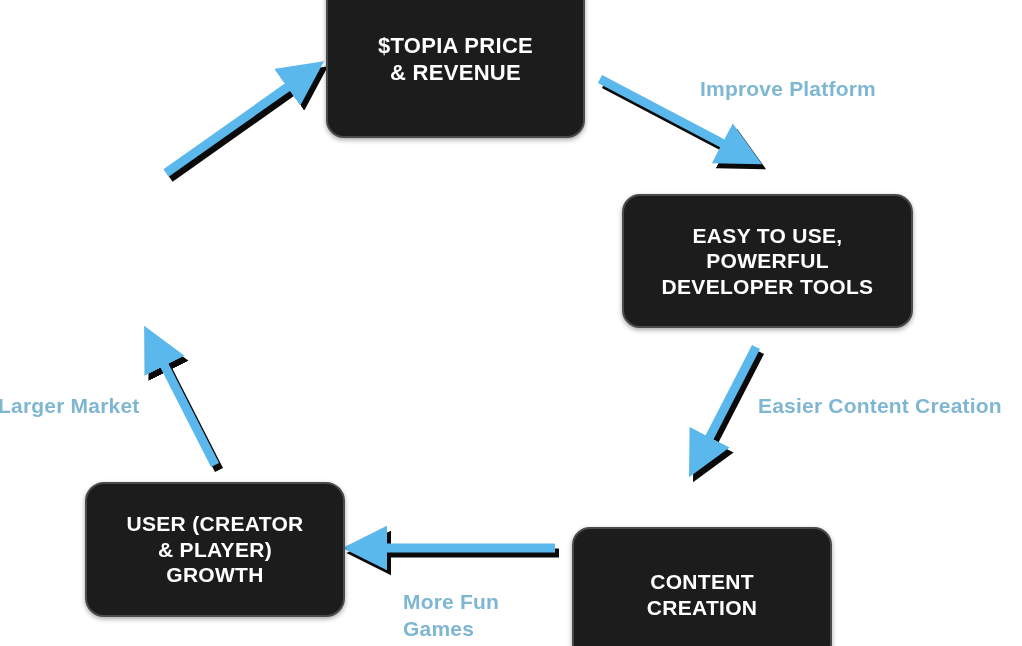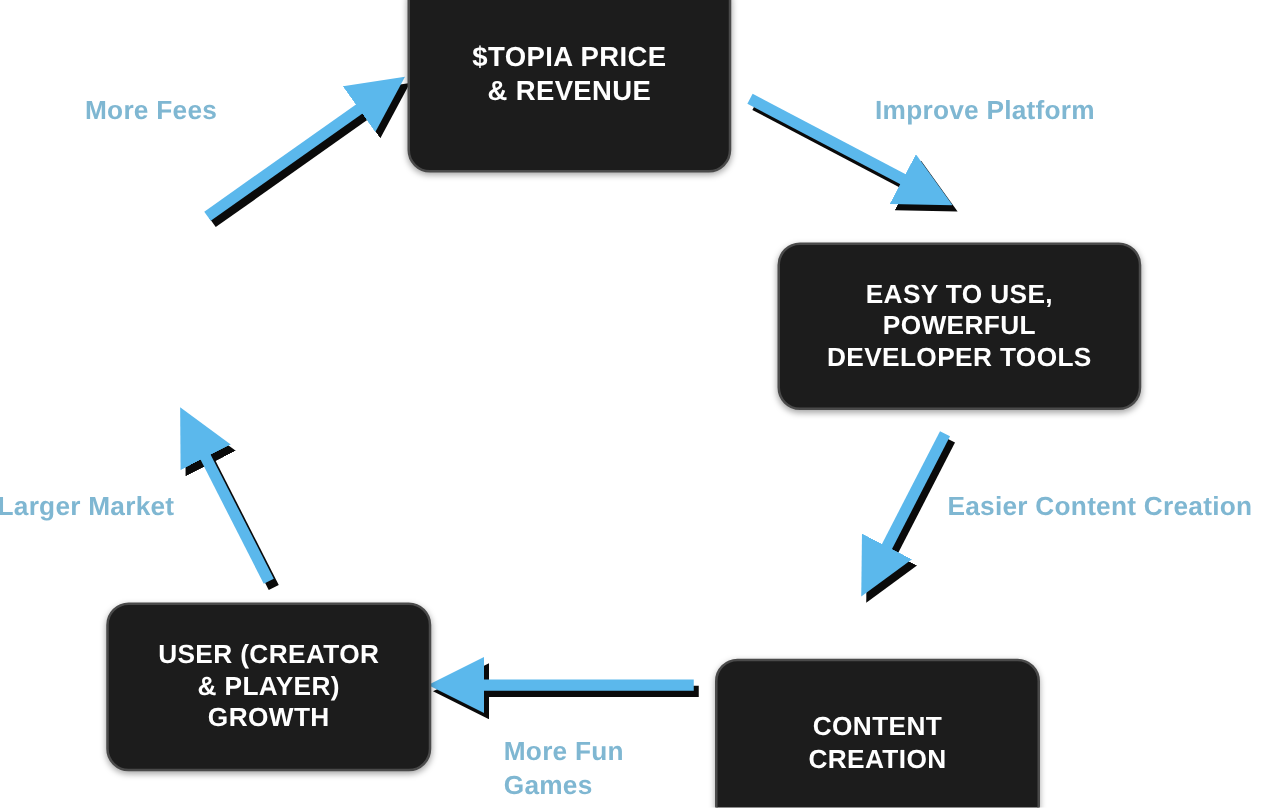--- a/index.html
+++ b/index.html
@@ -26,21 +26,21 @@
     line-height:1.22;
     box-shadow:0 2px 5px rgba(0,0,0,0.35);
     padding:6px 10px;
   }
   .node .label{display:block;white-space:pre-line;}
 
   #node-price   {left:326px;top:-18px; width:259px;height:156px;font-size:22px;}
   #node-tools   {left:622px;top:194px; width:291px;height:134px;font-size:21px;}
   #node-monet   {left:25px; top:194px; width:260px;height:134px;font-size:21px;}
   #node-content {left:572px;top:482px; width:260px;height:135px;font-size:21px;margin-top:45px;}
-  #node-user    {left:85px; top:482px; width:260px;height:135px;font-size:21px;}
+  #node-user    {left:85px; top:482px; width:260px;height:135px;font-size:21px;border-radius:19px;}
 
   
   #arrows{position:absolute;left:0;top:0;width:1022px;height:646px;}
 
   
   .edge-label{
     position:absolute;
     color:#7FB7D2;
     font-size:21px;
     font-weight:bold;
@@ -111,21 +111,20 @@
 CREATION</span>
   </div>
 
   <div class="node" id="node-user">
     <span class="label">USER (CREATOR
 &amp; PLAYER)
 GROWTH</span>
   </div>
 
 
-  <div class="edge-label" id="lbl-more-fees">More Fees</div>
 
   <div class="edge-label" id="lbl-improve-platform">Improve Platform</div>
 
   <div class="edge-label" id="lbl-easier-content">Easier Content Creation</div>
 
   <div class="edge-label" id="lbl-more-fun-games">More Fun
 Games</div>
 
   <div class="edge-label" id="lbl-larger-market">Larger Market</div>
 

